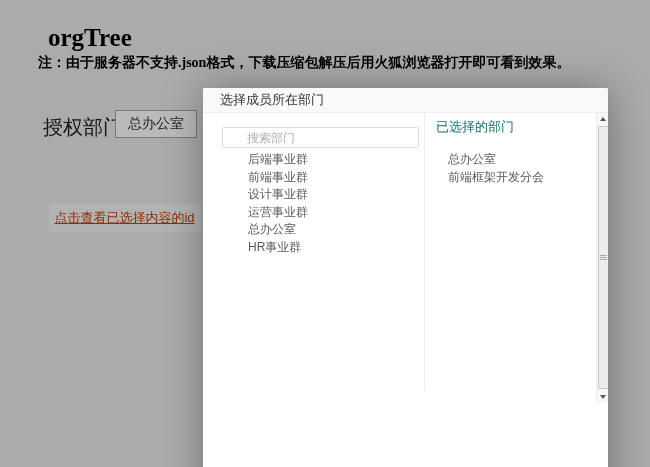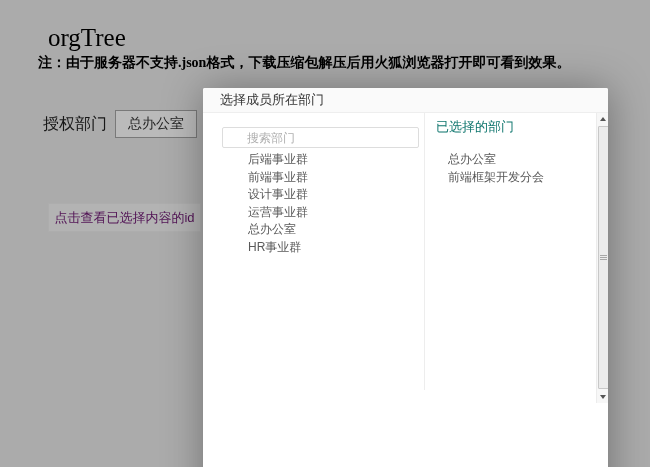--- a/index.html
+++ b/index.html
@@ -2,30 +2,30 @@
 <html><head>
 <meta charset="utf-8">
 <style>
   html,body{margin:0;padding:0;}
   body{font-family:"Liberation Sans",sans-serif;}
   .stage{position:relative;width:650px;height:467px;background:#ebebeb;overflow:hidden;}
 
   
   .page{position:absolute;inset:0;}
   .page-title{position:absolute;left:48px;top:24px;margin:0;
-    font-family:"Liberation Serif",serif;font-weight:normal;font-size:25px;color:#000;}
+    font-family:"Liberation Serif",serif;font-weight:bold;font-size:25px;color:#000;}
   .page-note{position:absolute;left:38px;top:54px;margin:0;white-space:nowrap;
     font-family:"Liberation Serif",serif;font-weight:bold;font-size:14px;color:#000;}
-  .auth-label{position:absolute;left:43px;top:114px;font-size:16px;color:#222;}
+  .auth-label{position:absolute;left:43px;top:114px;font-size:20px;color:#222;}
   .dept-select-btn{position:absolute;left:115px;top:110px;width:82px;height:28px;
     background:#fff;border:1px solid #a6a6a6;font-size:14px;color:#333;
     display:flex;align-items:center;justify-content:center;box-sizing:border-box;cursor:pointer;}
   .view-id-btn{position:absolute;left:48px;top:203px;width:153px;height:29px;
-    background:#f6f6f6;border:1px solid #ededed;font-size:13px;color:#701a75;
-    display:flex;align-items:center;justify-content:center;box-sizing:border-box;cursor:pointer;}
+    background:#f6f6f6;border:1px solid #ededed;font-size:13px;color:#c2410c;
+    display:flex;align-items:center;justify-content:center;box-sizing:border-box;cursor:pointer;text-decoration:underline;}
 
   
   .overlay{position:absolute;inset:0;background:rgba(0,0,0,0.27);z-index:5;}
 
   
   .modal{position:absolute;left:203px;top:88px;width:405px;height:448px;background:#fff;
     z-index:10;border-radius:2px;box-shadow:1px 1px 40px rgba(0,0,0,.35);}
   .modal-header{position:absolute;left:0;right:0;top:0;height:24px;background:#fafafa;
     border-bottom:1px solid #eee;border-radius:2px 2px 0 0;}
   .modal-title{position:absolute;left:17px;top:0;line-height:24px;font-size:13px;color:#333;}

